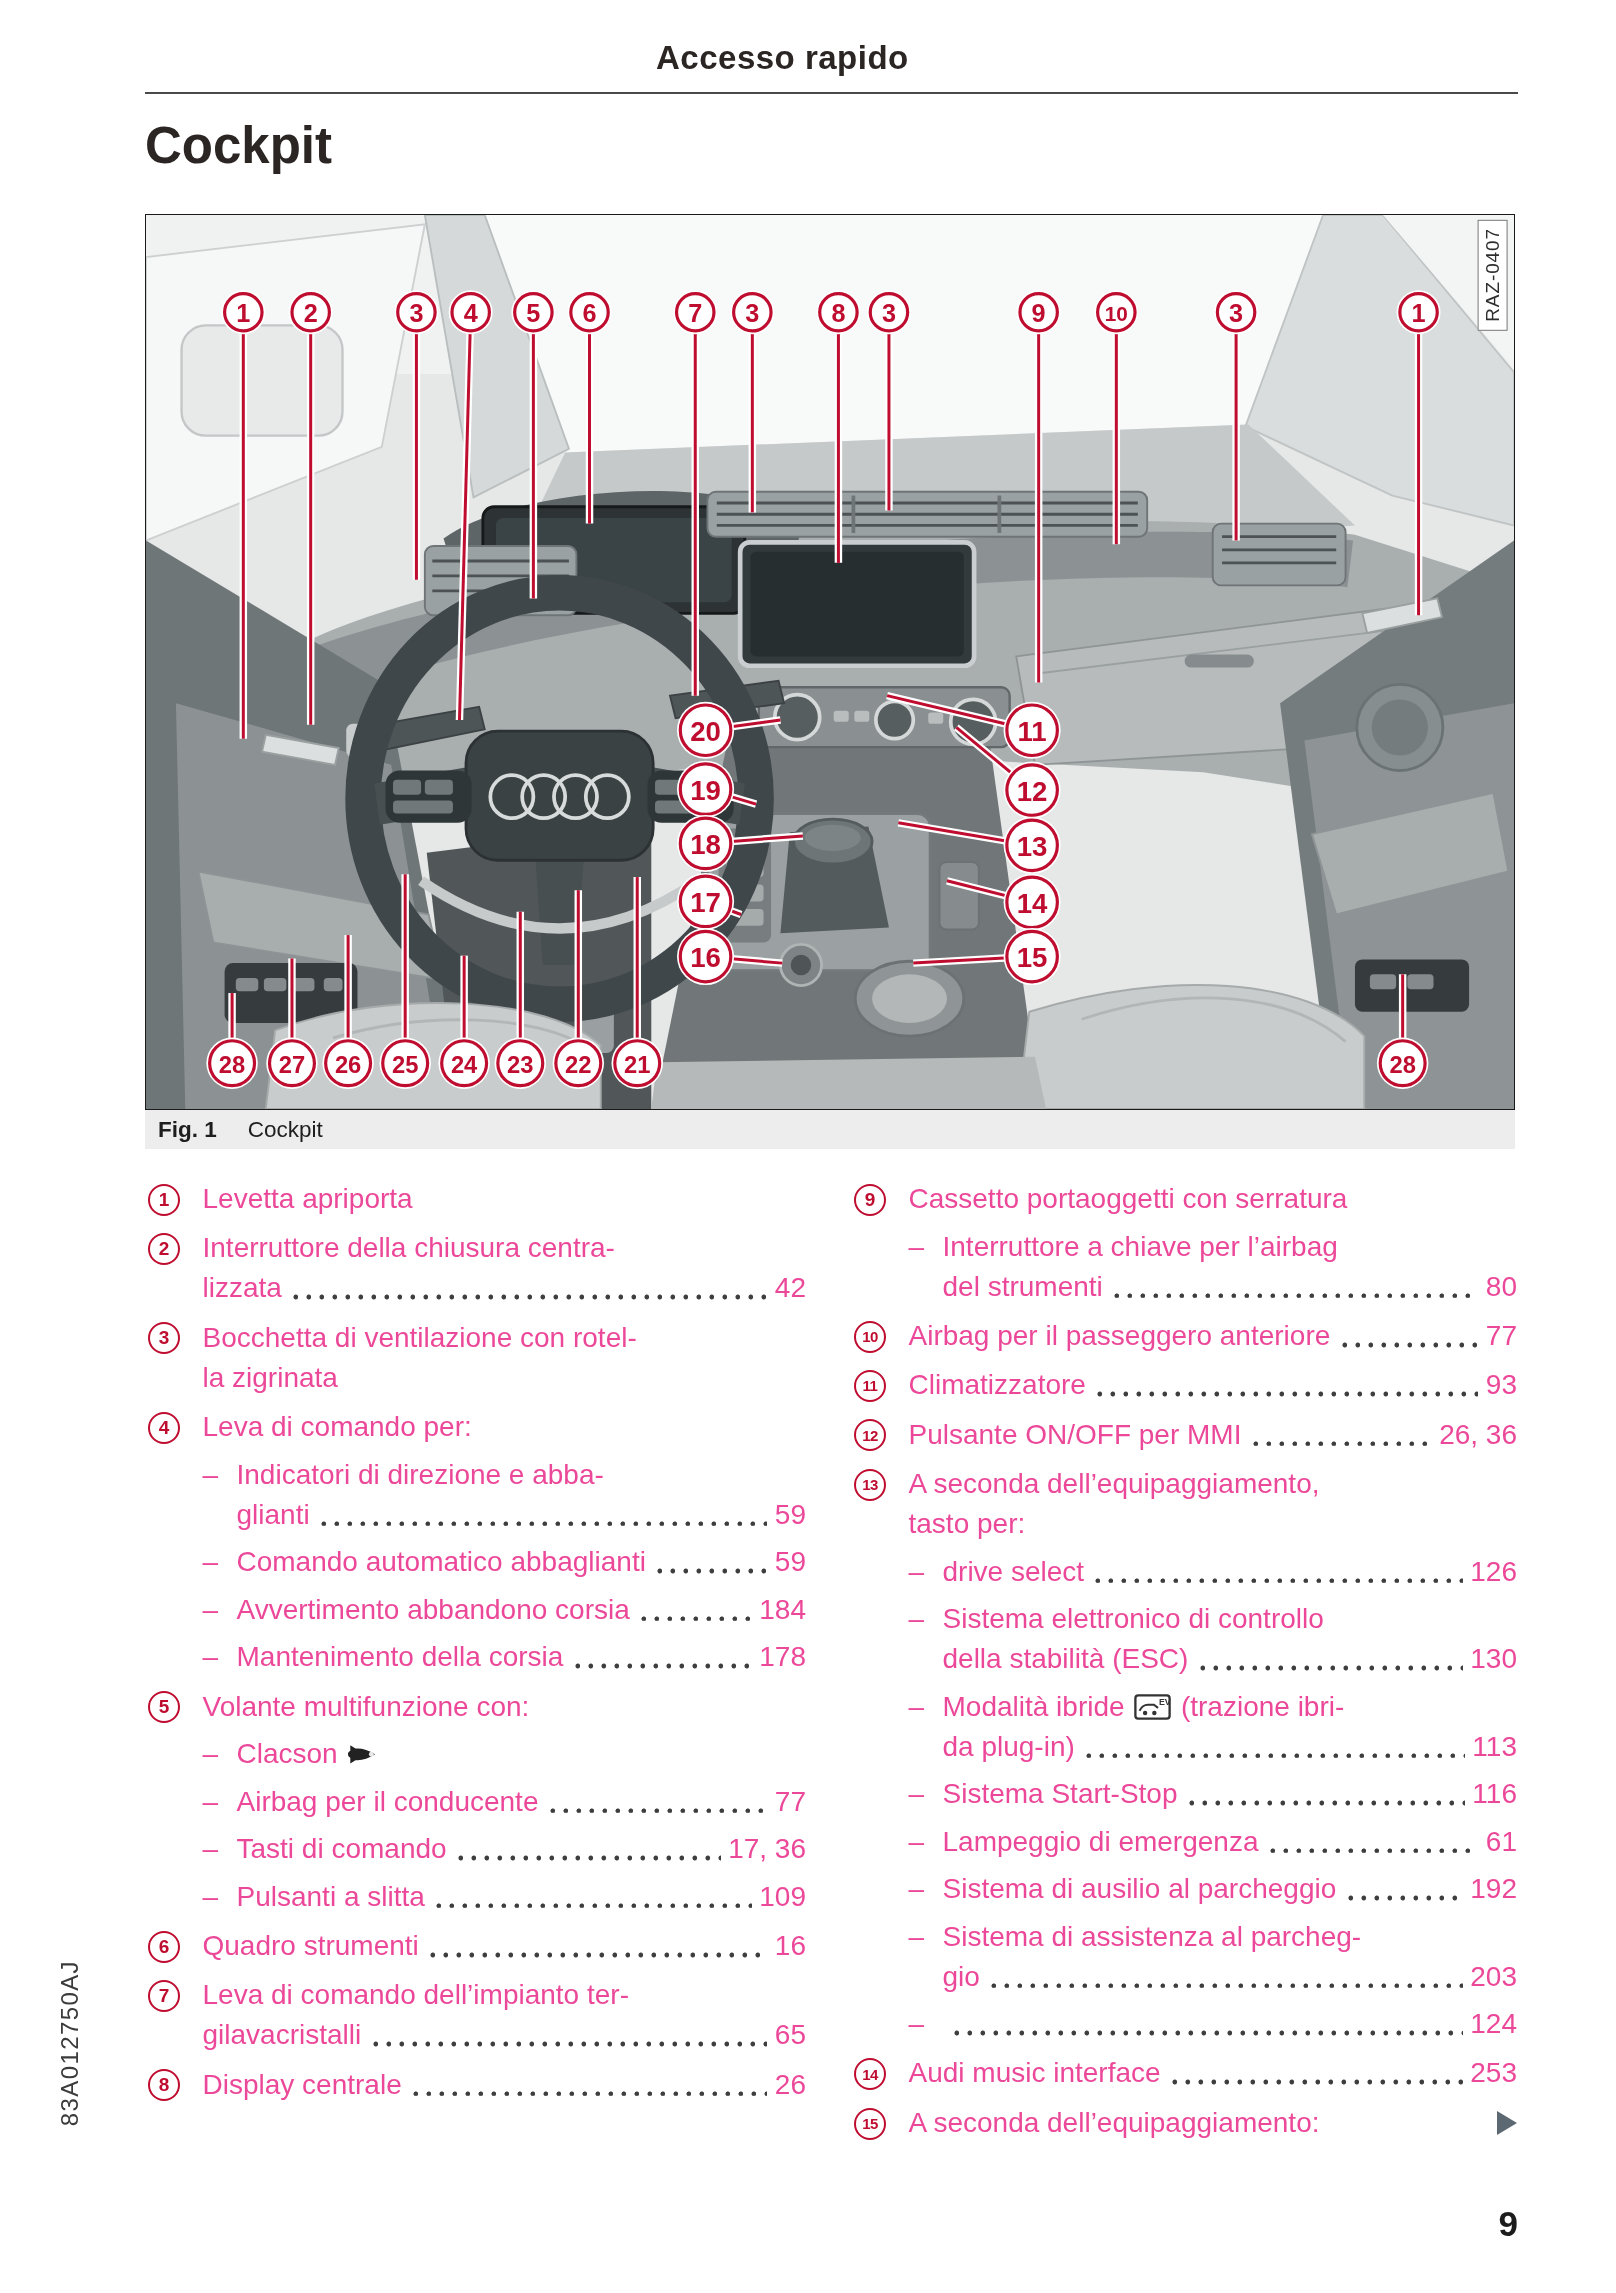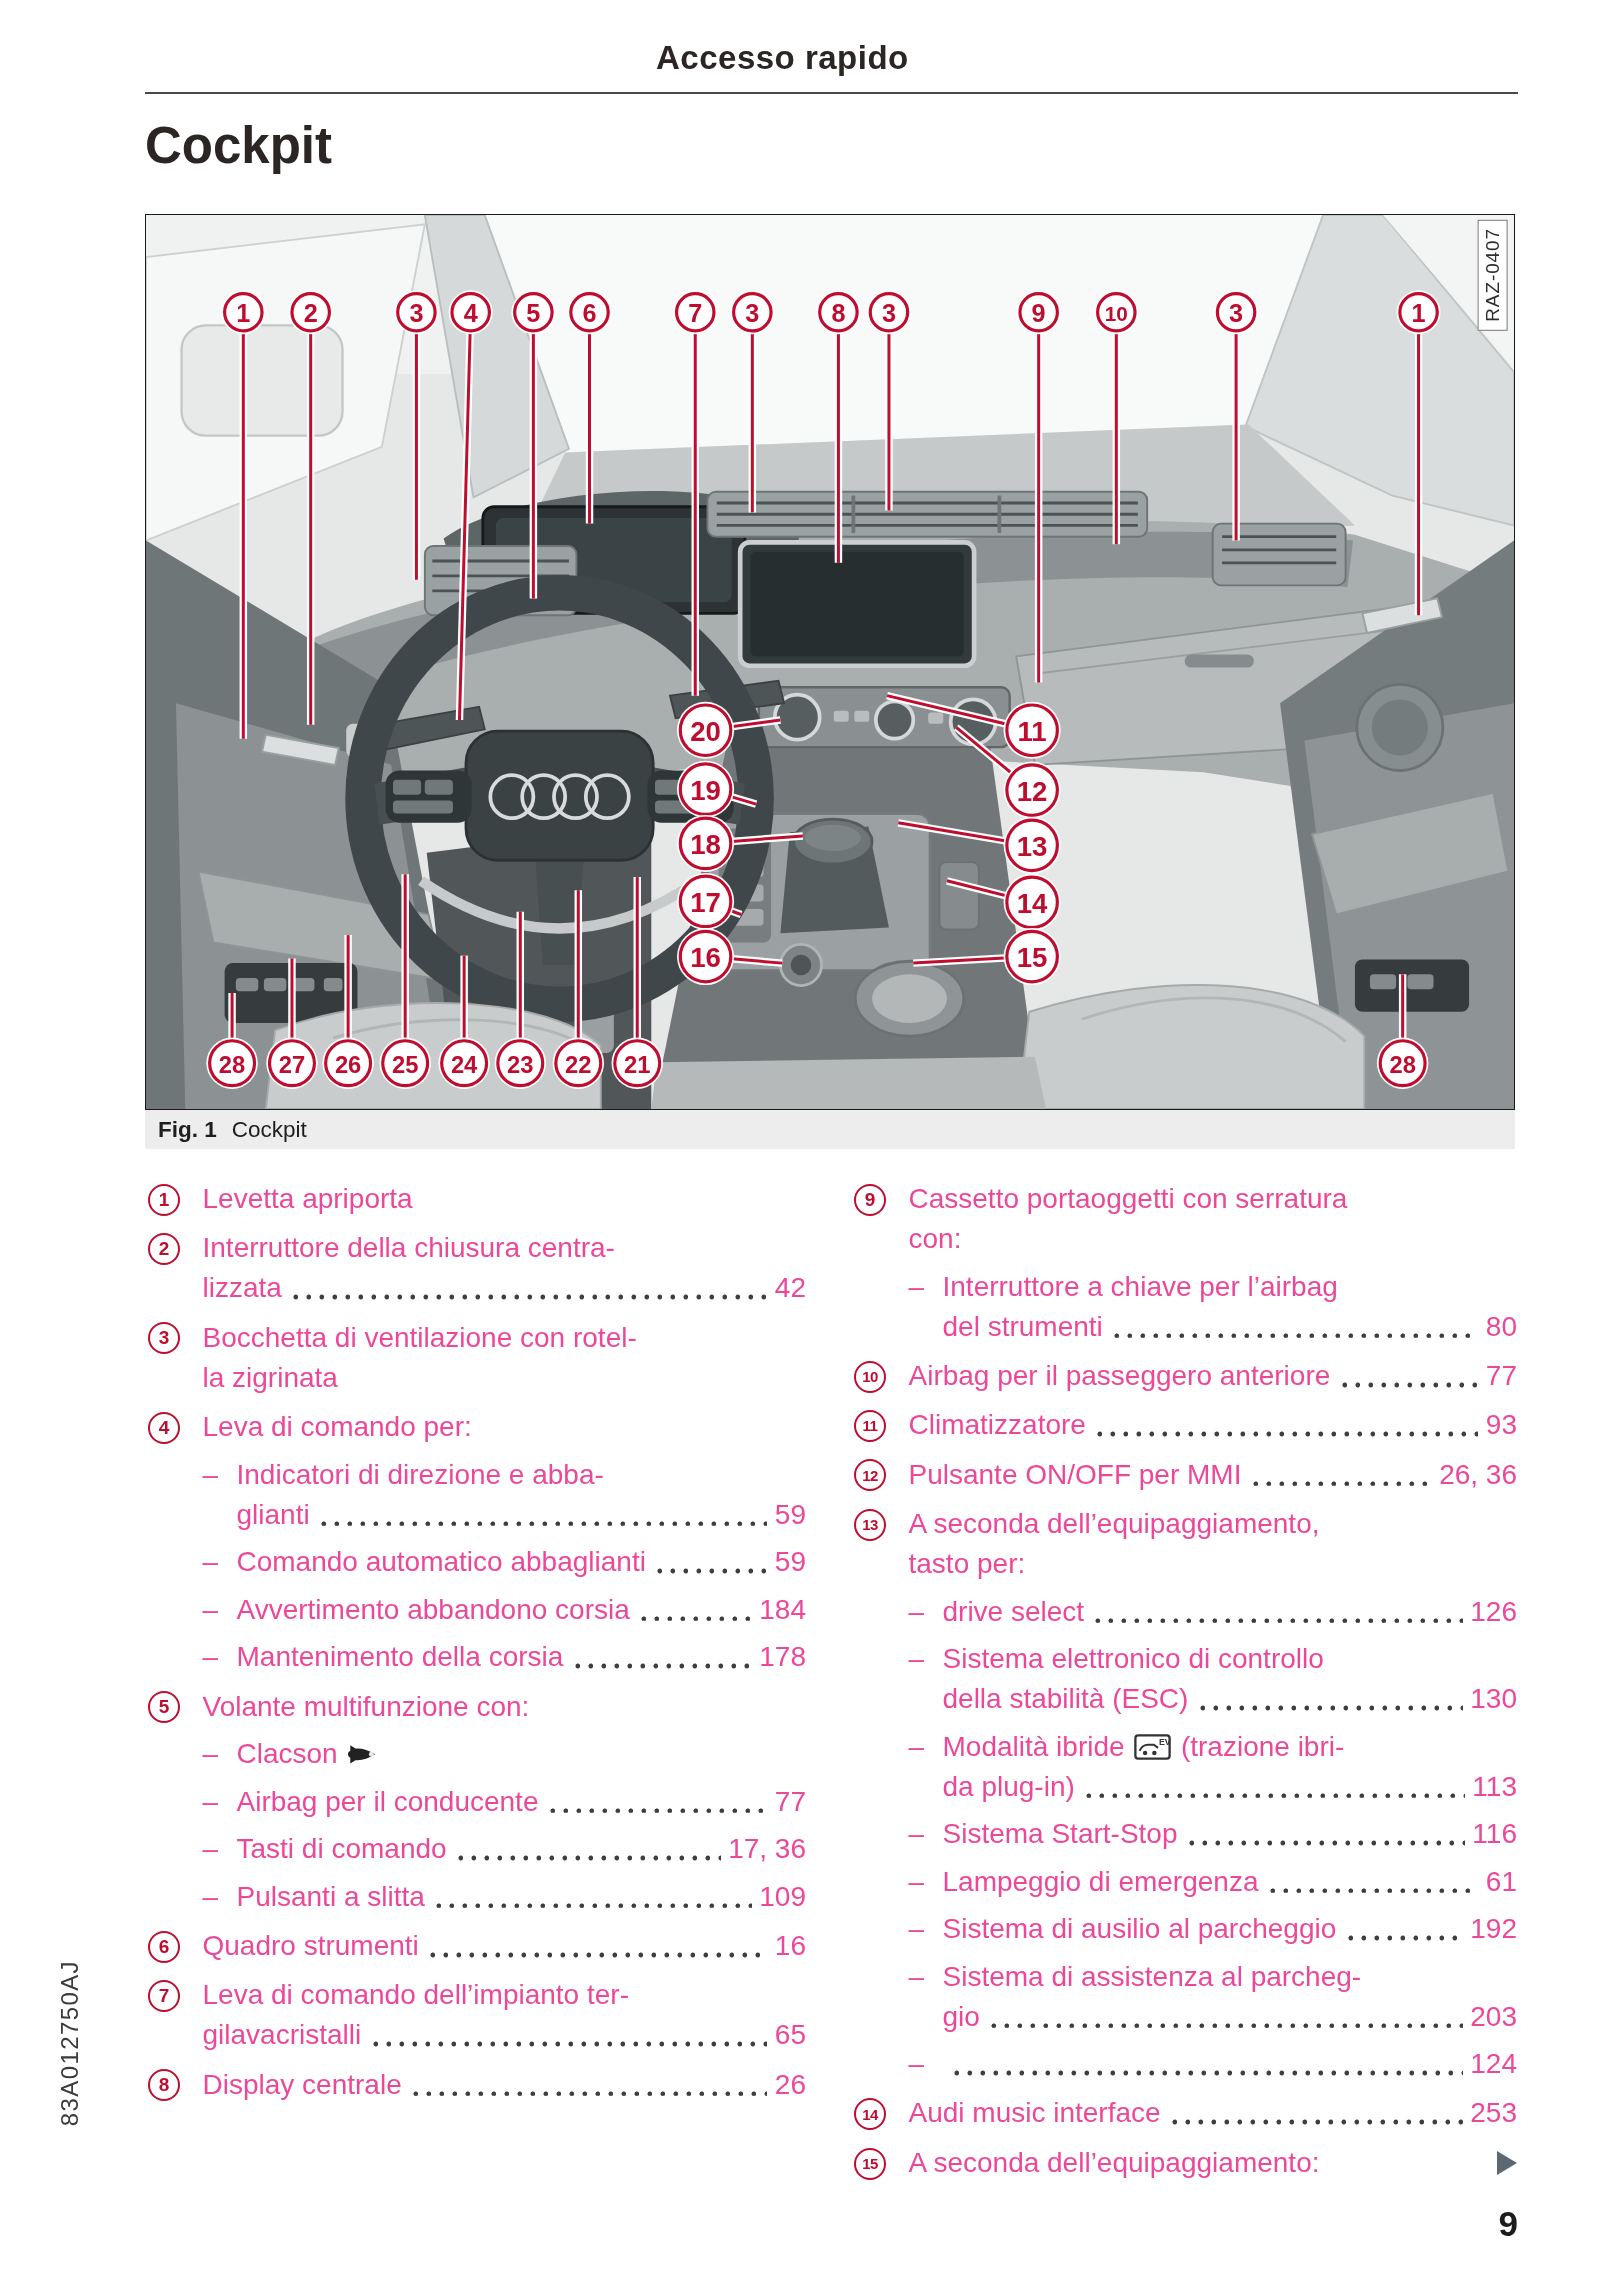--- a/index.html
+++ b/index.html
@@ -14,21 +14,21 @@
 
   
   .figure{position:absolute;left:145px;top:214px;width:1370px;}
   .illustration{position:relative;width:1370px;height:896px;background:#e2e4e4;
         border:1.9px solid #1a1a1a;box-sizing:border-box;}
   .illustration svg{position:absolute;left:0;top:0;width:100%;height:100%;}
   .fig-code{position:absolute;top:4.7px;right:6.6px;background:#ffffff;border:0.9px solid #767676;
         padding:7.5px 2.8px;writing-mode:vertical-rl;transform:rotate(180deg);
         font-size:19px;letter-spacing:0.9px;color:#2e2e2e;}
   .caption{height:39px;background:#ededed;display:flex;align-items:center;
-        font-size:22.5px;color:#1e1e1e;padding-left:13px;}
+        font-size:22.5px;color:#1e1e1e;padding-left:13px;gap:16px;}
   .caption .fig-label{font-weight:bold;margin-right:15px;}
 
   
   .legend-col{position:absolute;top:1179px;}
   #legend-left{left:148px;width:658px;}
   #legend-right{left:854px;width:663px;}
   .item{display:flex;margin-bottom:9.4px;}
   .num-circle{width:32px;height:32px;border:2.8px solid #bf0d30;border-radius:50%;
         color:#bf0d30;font-weight:bold;font-size:19px;display:flex;align-items:center;
         justify-content:center;flex:none;margin:4.7px 22.5px 0 0;box-sizing:border-box;}
@@ -609,23 +609,20 @@
         </div>
       </div>
     </div>
   <div id="legend-right" class="legend-col">
       <div class="item">
         <span class="num-circle">9</span>
         <div class="content">
           <div class="line">
             <span class="txt">Cassetto portaoggetti con serratura</span>
           </div>
-          <div class="line">
-            <span class="txt">con:</span>
-          </div>
           <div class="sub">
             <div class="line">
               <span class="dash">–</span>
               <span class="txt">Interruttore a chiave per l’airbag</span>
             </div>
             <div class="line">
               <span class="txt">del strumenti</span>
               <span class="leader"></span>
               <span class="page-ref">80</span>
             </div>

